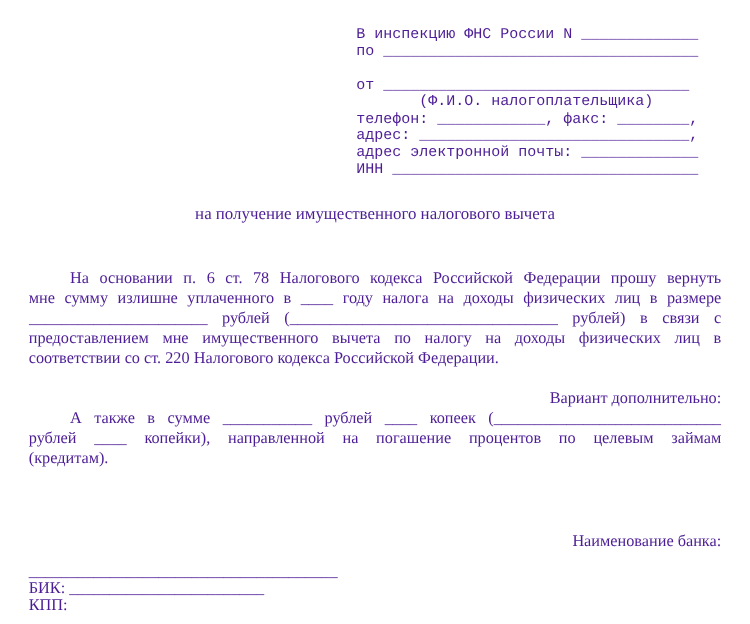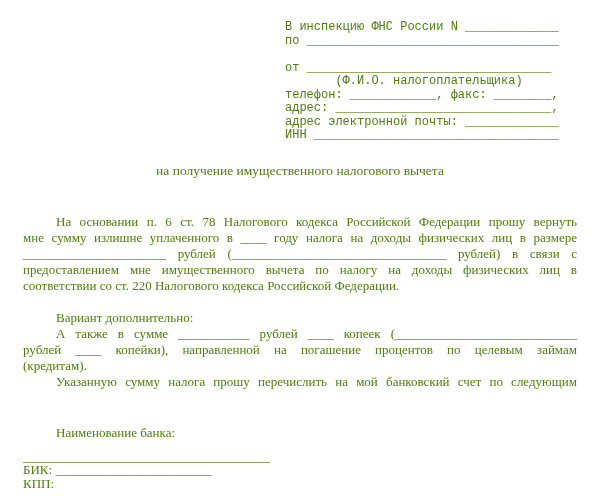--- a/index.html
+++ b/index.html
@@ -1,19 +1,19 @@
 <!DOCTYPE html>
 <html><head>
 <meta charset="utf-8">
 <style>
   html,body { margin:0; padding:0; background:#fff; }
   .page {
     position:relative; width:600px; height:499px;
     background:#ffffff; overflow:hidden;
-    color:#4d7c0f;
+    color:#4c1d95;
     font-family:"Liberation Serif", serif;
   }
   
   .mono {
     position:absolute; left:285px; top:21px;
     font-family:"Liberation Mono", monospace;
     font-size:12px; line-height:13.5px;
   }
   .mono .mline { height:13.5px; white-space:pre; }
   
@@ -21,21 +21,21 @@
     position:absolute; top:161px; left:0; width:600px;
     text-align:center; font-size:13.5px; line-height:20px;
   }
   
   .body {
     position:absolute; left:23px; top:214px; width:554px;
     font-size:13px; line-height:16px;
   }
   .line { height:16px; white-space:nowrap; overflow:hidden; }
   .j { text-align:justify; text-align-last:justify; }
-  .ind { text-indent:33px; }
+  .ind { text-indent:33px;text-align:right; }
   .spacer16 { height:16px; }
   
   .bank {
     position:absolute; left:23px; top:426px; width:554px;
     font-size:13px; line-height:13.5px;
   }
   .bank .bline { height:13.5px; white-space:pre; }
   .bank .gap { height:10px; }
 </style>
 </head>
@@ -66,21 +66,20 @@
     <div class="line j">предоставлением мне имущественного вычета по налогу на доходы физических лиц в</div>
     <div class="line">соответствии со ст. 220 Налогового кодекса Российской Федерации.</div>
 
     <div class="spacer16"></div>
 
     <div class="line ind">Вариант дополнительно:</div>
     <div class="line j ind">А также в сумме ___________ рублей ____ копеек (____________________________</div>
     <div class="line j">рублей ____ копейки), направленной на погашение процентов по целевым займам</div>
     <div class="line">(кредитам).</div>
 
-    <div class="line j ind">Указанную сумму налога прошу перечислить на мой банковский счет по следующим</div>
   </div>
 
   <div class="bank">
     <div class="bline ind">Наименование банка:</div>
     <div class="gap"></div>
     <div class="bline">______________________________________</div>
     <div class="bline">БИК: ________________________</div>
     <div class="bline">КПП:</div>
   </div>
 

